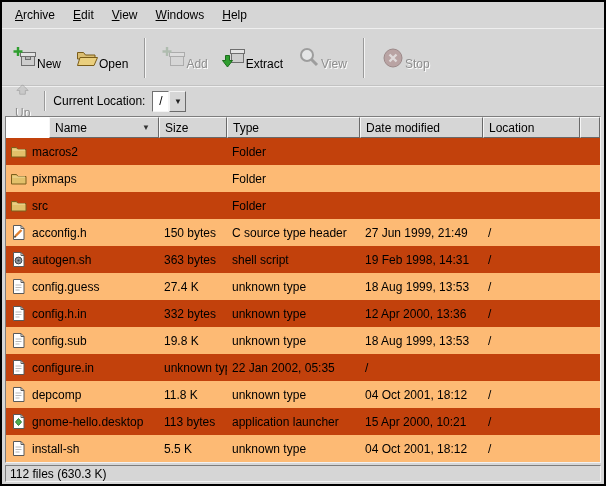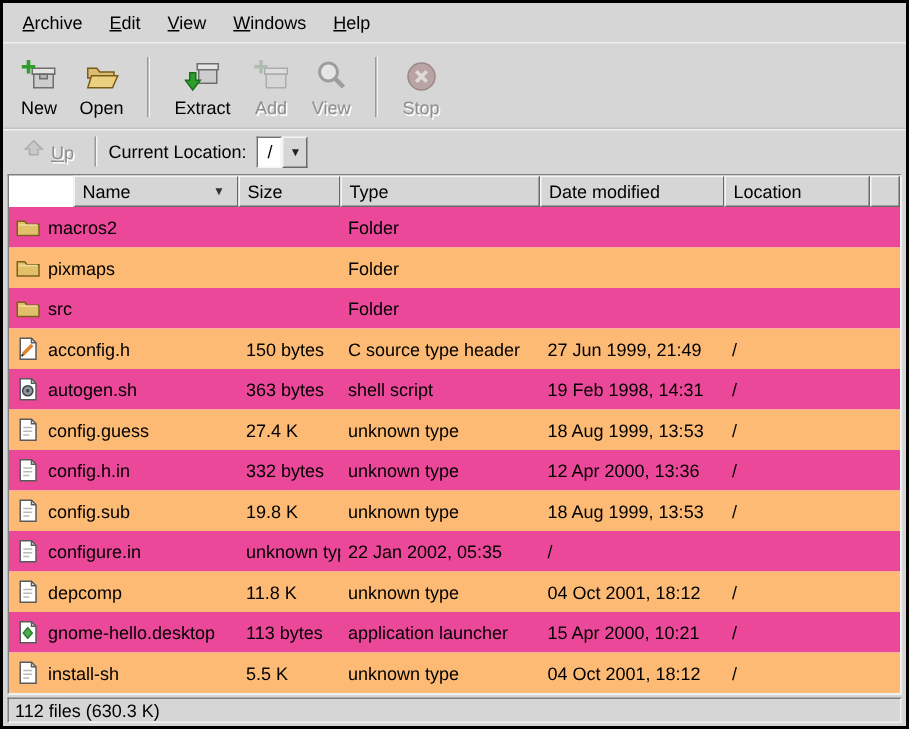--- a/index.html
+++ b/index.html
@@ -27,41 +27,41 @@
 
   
   .toolbar {
     height: 58px; flex: none;
     display: flex; align-items: center;
     padding: 2px 4px;
     border-top: 1px solid #efefef;
     box-shadow: inset 0 -1px 0 #c2c2c2;
   }
   .tbtn {
-    display: flex; flex-direction: column; align-items: center; justify-content: center;
+    display: flex; flex-direction: row; align-items: flex-end; justify-content: center;
     min-width: 40px; padding: 3px 7px 2px; cursor: default;
   }
   .tbtn .tico { height: 26px; display: flex; align-items: center; }
   .tlabel { font-size: 12px; color: #000; margin-top: 1px; }
   .disabled .tlabel { color: #8e8e8e; text-shadow: 1px 1px 0 #fff; }
   .disabled svg { opacity: .55; filter: grayscale(55%); }
   .vsep {
     width: 2px; height: 40px; margin: 0 9px; flex: none;
     border-left: 1px solid #9a9a9a; border-right: 1px solid #f4f4f4;
   }
   .vsep.short { height: 20px; margin: 0 7px; }
 
   
   .locationbar {
     height: 30px; flex: none;
     display: flex; align-items: center;
     padding: 0 6px;
     box-shadow: inset 0 1px 0 #efefef;
   }
-  .up-btn { display: flex; align-items: center; gap: 4px; padding: 2px 7px; }
+  .up-btn { display: flex; align-items: center; gap: 4px; padding: 2px 7px; flex-direction: column; }
   .loc-label { font-size: 12px; color: #000; margin-right: 7px; }
   .combo { display: flex; height: 21px; }
   .combo-entry {
     width: 17px; background: #fff; font-size: 12px;
     border: 1px solid; border-color: #707070 #f4f4f4 #f4f4f4 #707070;
     display: flex; align-items: center; justify-content: center;
   }
   .combo-btn {
     width: 17px; background: #d6d6d6;
     border: 1px solid; border-color: #f4f4f4 #6b6b6b #6b6b6b #f4f4f4;
@@ -89,21 +89,21 @@
   .sort-arrow {
     font-size: 8px; color: #333; line-height: 1;
     padding: 2px 3px;
   }
   .listbody { height: 324px; overflow: hidden; background: #fff; }
   .row {
     display: grid; height: 27px;
     grid-template-columns: 153px 68px 133px 123px 1fr;
     background: #fdba74;
   }
-  .row.odd { background: #ec4899; }
+  .row.odd { background: #c2410c; }
   .cell {
     font-size: 12px; color: #000;
     display: flex; align-items: center; padding: 0 5px;
     white-space: nowrap; overflow: hidden;
   }
   .c-name { gap: 5px; padding-left: 4px; }
   .file-icon { width: 17px; height: 17px; flex: none; position: relative; }
   .file-icon svg { display: none; position: absolute; top: 0; left: 0; }
   .t-folder  .ic-folder   { display: block; }
   .t-doc     .ic-doc      { display: block; }
@@ -152,40 +152,40 @@
         <svg width="24" height="24" viewBox="0 0 24 24">
           <path d="M2.5 6.5 h6 l2 2.5 h9.5 v4 h-17.5 z" fill="#d9bd72" stroke="#7a5c18"></path>
           <path d="M5 11.5 h17.5 l-3.5 8 h-16.5 z" fill="#eacf7e" stroke="#7a5c18"></path>
         </svg>
       </span>
       <span class="tlabel">Open</span>
     </div>
 
     <div class="vsep"></div>
 
+    <div class="tbtn disabled">
+      <span class="tico">
+        <svg width="24" height="24" viewBox="0 0 24 24">
+          <rect x="7.5" y="6.5" width="15" height="4" fill="#e3e3e3" stroke="#8a8a8a"></rect>
+          <rect x="8.5" y="10.5" width="13" height="9" fill="#d6d6d6" stroke="#8a8a8a"></rect>
+          <path d="M5 1 v9 M0.5 5.5 h9" stroke="#7fae7f" stroke-width="2.4"></path>
+        </svg>
+      </span>
+      <span class="tlabel">Add</span>
+    </div>
+
     <div class="tbtn">
       <span class="tico">
         <svg width="24" height="24" viewBox="0 0 24 24">
           <rect x="8.5" y="3.5" width="14" height="4" fill="#e3e3e3" stroke="#6e6e6e"></rect>
           <rect x="9.5" y="7.5" width="12" height="9" fill="#cdcdcd" stroke="#6e6e6e"></rect>
           <path d="M3.5 9.5 h4 v5 h3 l-5 6.5 -5 -6.5 h3 z" fill="#2f9e2f" stroke="#1c6e1c"></path>
         </svg>
       </span>
       <span class="tlabel">Extract</span>
-    </div>
-
-    <div class="tbtn disabled">
-      <span class="tico">
-        <svg width="24" height="24" viewBox="0 0 24 24">
-          <rect x="7.5" y="6.5" width="15" height="4" fill="#e3e3e3" stroke="#8a8a8a"></rect>
-          <rect x="8.5" y="10.5" width="13" height="9" fill="#d6d6d6" stroke="#8a8a8a"></rect>
-          <path d="M5 1 v9 M0.5 5.5 h9" stroke="#7fae7f" stroke-width="2.4"></path>
-        </svg>
-      </span>
-      <span class="tlabel">Add</span>
     </div>
 
     <div class="tbtn disabled">
       <span class="tico">
         <svg width="24" height="24" viewBox="0 0 24 24">
           <circle cx="10" cy="9" r="6" fill="#eef3f6" stroke="#707070" stroke-width="2"></circle>
           <line x1="14.5" y1="13.5" x2="20" y2="19" stroke="#707070" stroke-width="3"></line>
         </svg>
       </span>
       <span class="tlabel">View</span>

